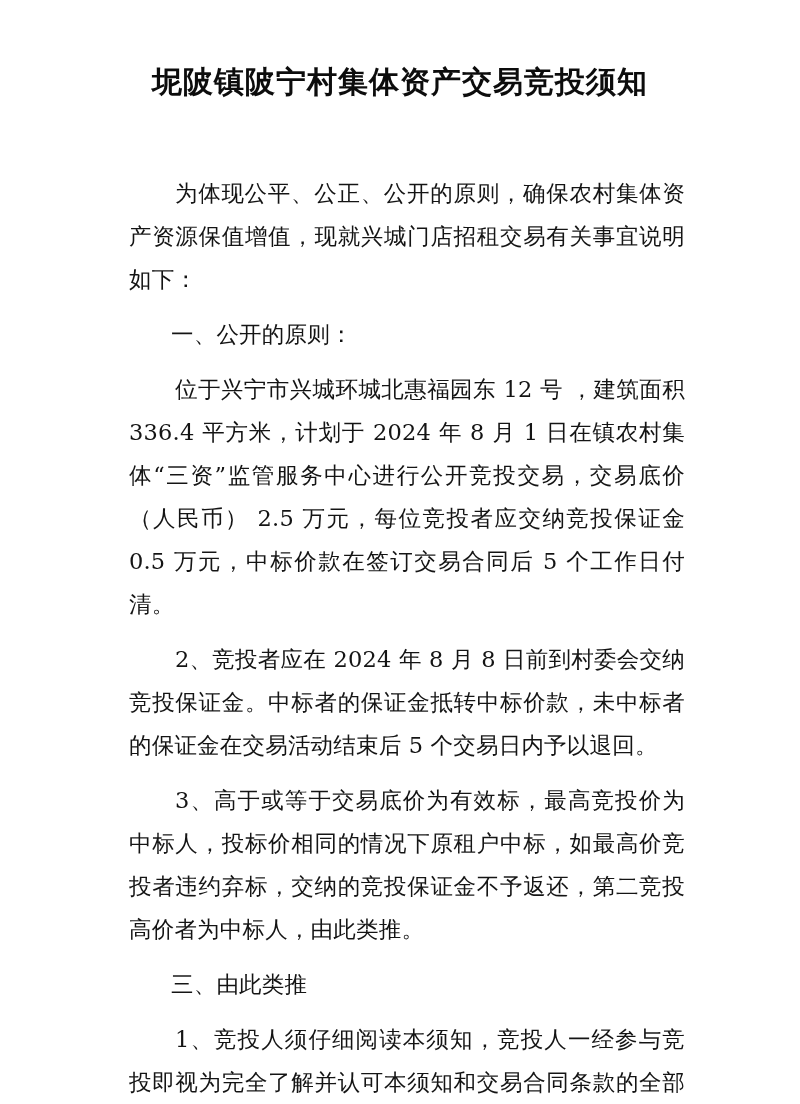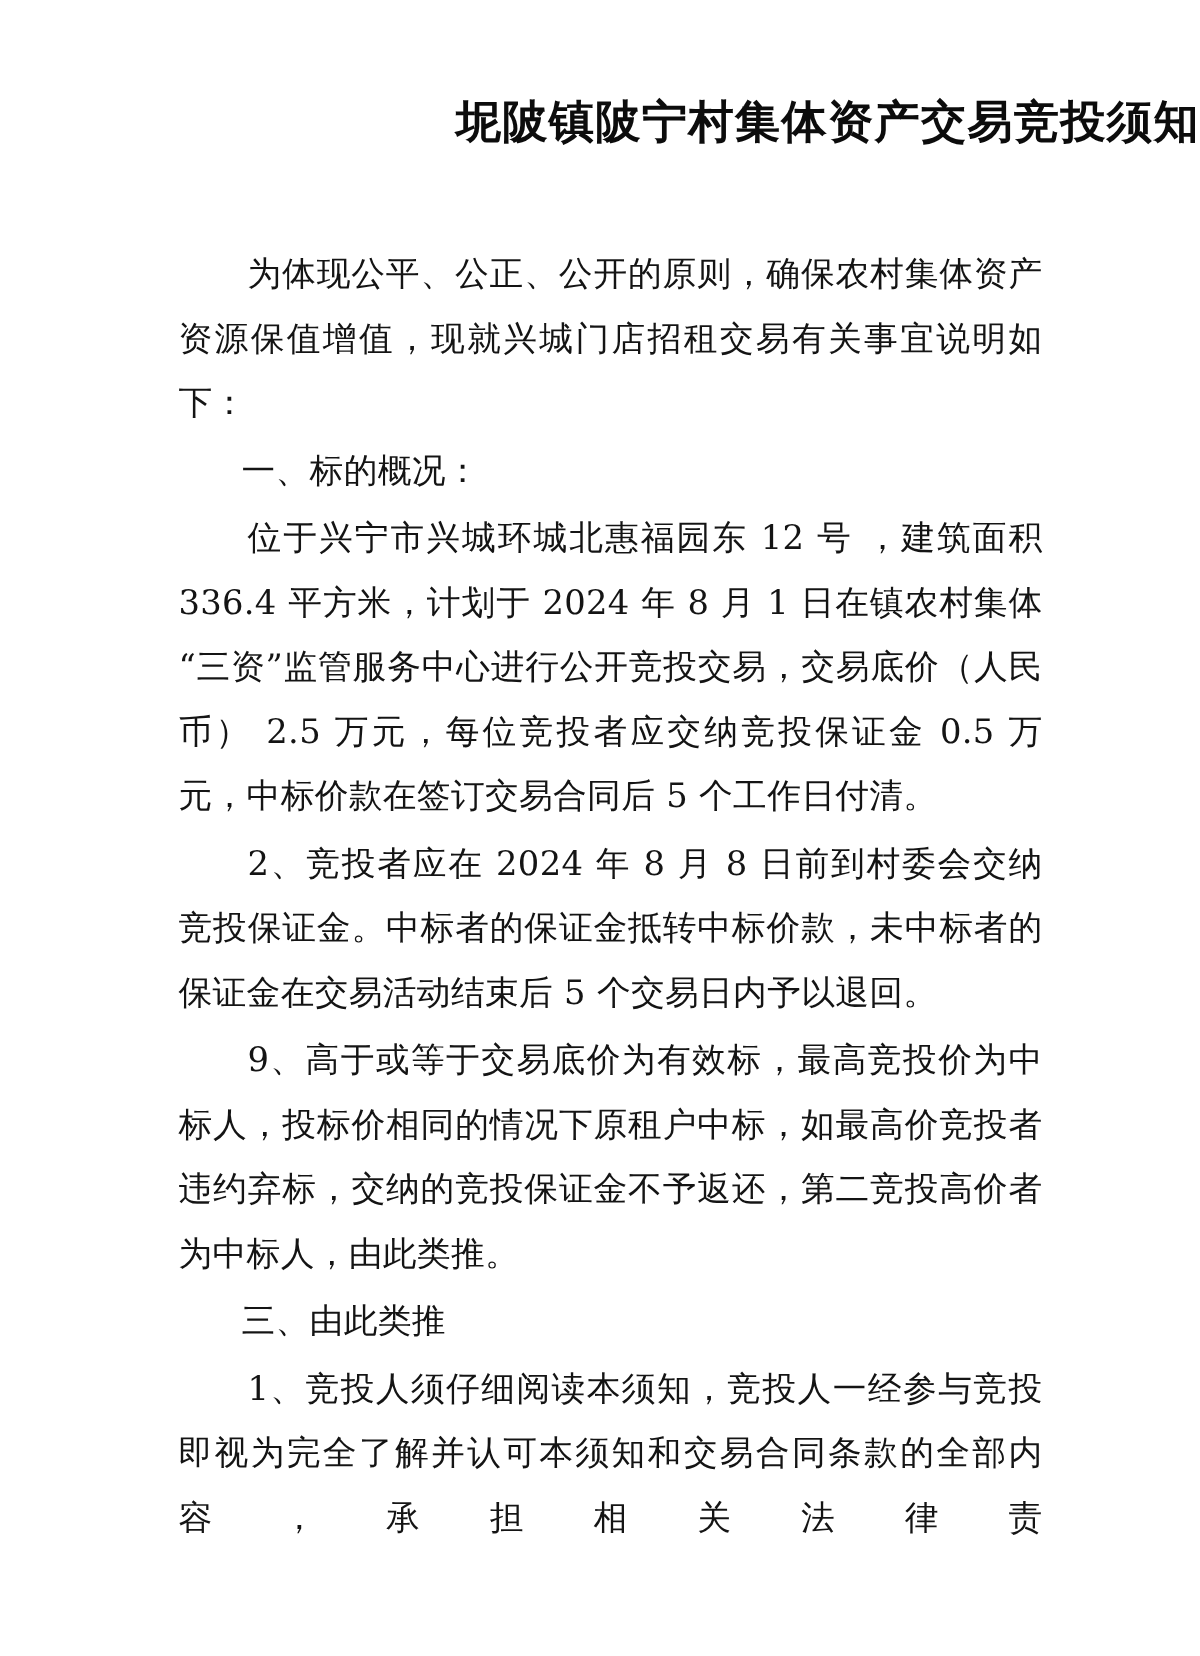--- a/index.html
+++ b/index.html
@@ -26,21 +26,21 @@
     height: 1104px;
     background: #ffffff;
   }
 
   
   .doc-title {
     position: absolute;
     left: 0;
     top: 62px;
     width: 800px;
-    text-align: right;
+    text-align: center;
     font-size: 30px;
     line-height: 40px;
     font-weight: bold;
     letter-spacing: 1.0px;
     color: #0c0c0c;
     font-family: "DejaVu Serif", "Liberation Serif", serif;
     white-space: nowrap;
   }
 
   
@@ -50,21 +50,21 @@
     top: 160px;
     width: 580px;
   }
 
   .para {
     font-size: 22.5px;
     line-height: 43px;
     text-align: justify;
     text-justify: inter-character;
     text-align-last: left;
-    margin: 2px;
+    margin: 12px;
     color: #141414;
     letter-spacing: 0.2px;
   }
 
   .para.indent {
     text-indent: 46px;
   }
 
   
   .para.heading {
@@ -82,28 +82,28 @@
 <body>
 
 <div class="page">
 
   <div class="doc-title">坭陂镇陂宁村集体资产交易竞投须知</div>
 
   <div class="body-block">
 
     <p class="para indent">为体现公平、公正、公开的原则，确保农村集体资产资源保值增值，现就兴城门店招租交易有关事宜说明如下：</p>
 
-    <p class="para heading">一、标的概况：</p>
+    <p class="para heading">一、公开的原则：</p>
 
     <p class="para indent">位于兴宁市兴城环城北惠福园东 12 号 ，建筑面积 336.4 平方米，计划于 2024 年 8 月 1 日在镇农村集体“三资”监管服务中心进行公开竞投交易，交易底价（人民币） 2.5 万元，每位竞投者应交纳竞投保证金 0.5 万元，中标价款在签订交易合同后 5 个工作日付清。</p>
 
 
 
     <p class="para indent">2、竞投者应在 2024 年 8 月 8 日前到村委会交纳竞投保证金。中标者的保证金抵转中标价款，未中标者的保证金在交易活动结束后 5 个交易日内予以退回。</p>
 
-    <p class="para indent">9、高于或等于交易底价为有效标，最高竞投价为中标人，投标价相同的情况下原租户中标，如最高价竞投者违约弃标，交纳的竞投保证金不予返还，第二竞投高价者为中标人，由此类推。</p>
+    <p class="para indent">3、高于或等于交易底价为有效标，最高竞投价为中标人，投标价相同的情况下原租户中标，如最高价竞投者违约弃标，交纳的竞投保证金不予返还，第二竞投高价者为中标人，由此类推。</p>
 
     <p class="para heading">三、由此类推</p>
 
     <p class="para indent clipped">1、竞投人须仔细阅读本须知，竞投人一经参与竞投即视为完全了解并认可本须知和交易合同条款的全部内容，承担相关法律责</p>
 
   </div>
 </div>
 
 </body></html>

